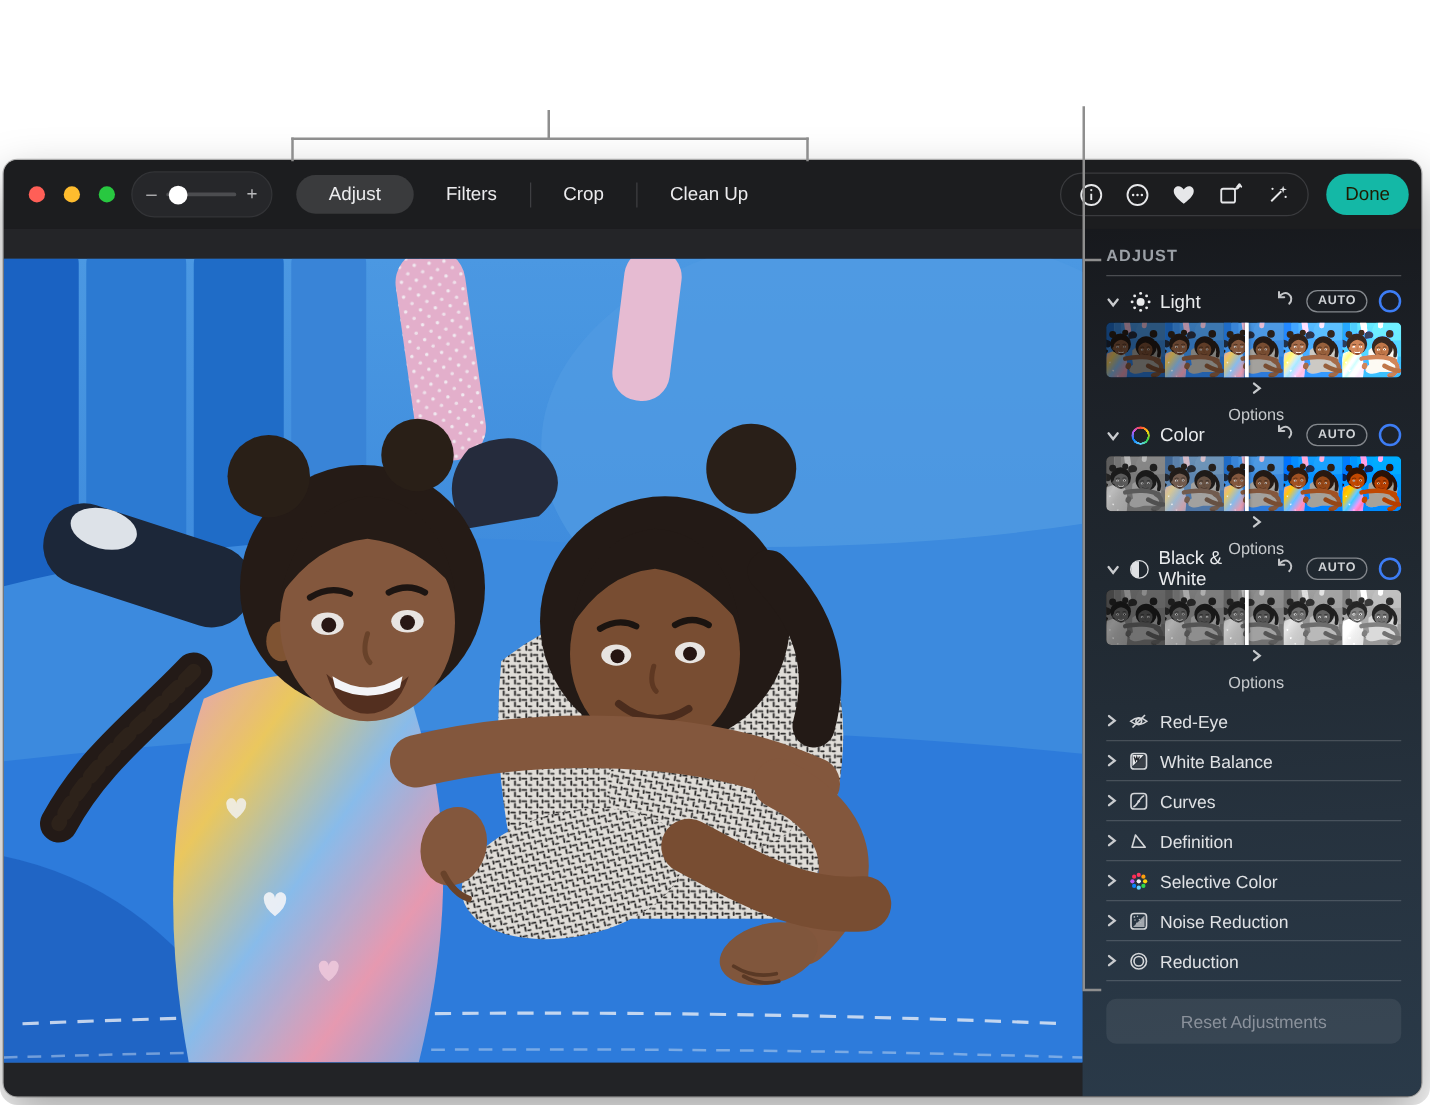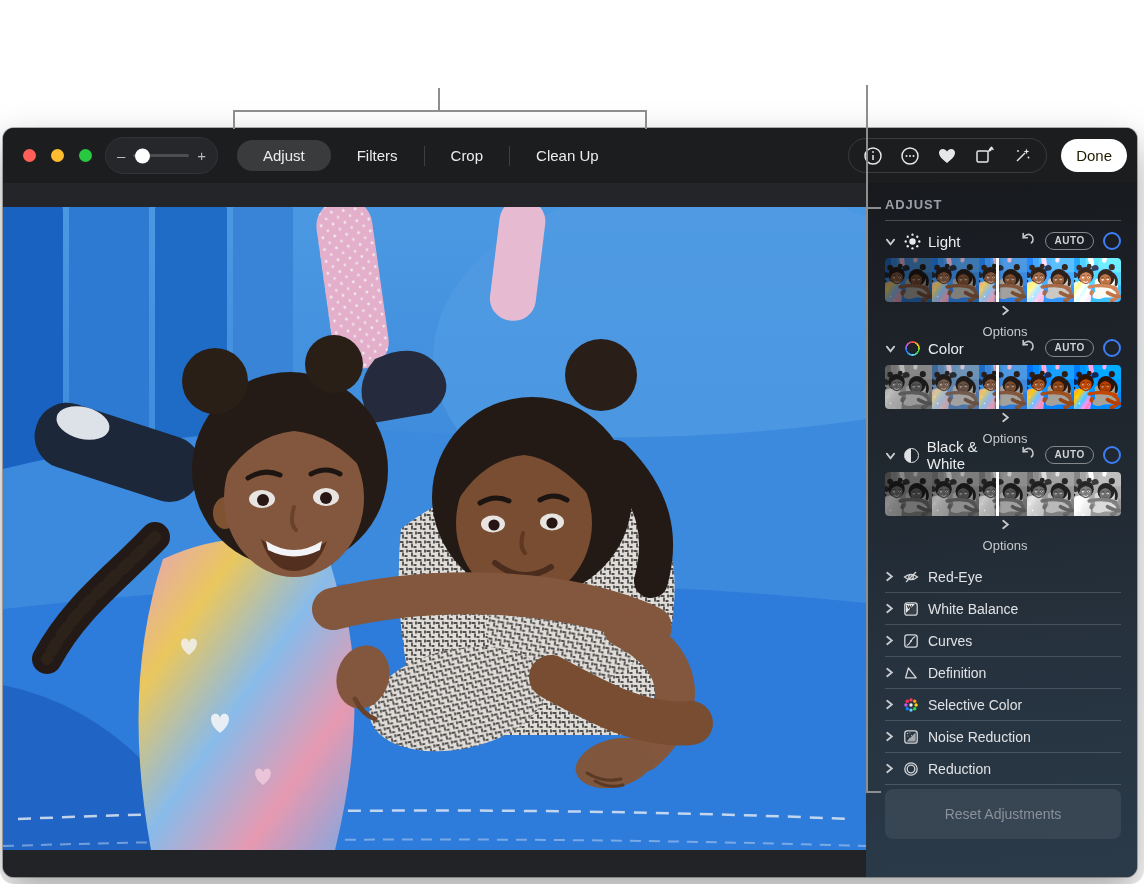--- a/index.html
+++ b/index.html
@@ -31,21 +31,21 @@
   .zknob{position:absolute;left:2px;top:50%;transform:translateY(-50%);width:15px;height:15px;background:#fff;border-radius:50%;}
 
   .tabs{position:absolute;left:234px;top:12px;height:31px;display:flex;align-items:center;color:#ececee;font-size:15px;}
   .tab{padding:0 26px;height:31px;display:flex;align-items:center;border-radius:16px;cursor:default;white-space:nowrap;}
   .tab.selected{background:#3a3b3d;}
   .tabsep{width:1px;height:20px;background:#3e3f42;}
 
   .actions{position:absolute;right:10px;top:10px;display:flex;align-items:center;gap:14px;}
   .icon-group{display:flex;align-items:center;gap:17px;border:1px solid #3a3b3e;border-radius:18px;height:35px;padding:0 14px;box-sizing:border-box;}
   .icon-group svg{display:block;}
-  .done{height:33px;padding:0 15px;border-radius:17px;background:#ffffff;color:#201b00;font-size:15px;font-weight:500;border:none;font-family:inherit;}
+  .done{height:33px;padding:0 15px;border-radius:17px;background:#14b8a6;color:#201b00;font-size:15px;font-weight:500;border:none;font-family:inherit;}
 
   
   .content{display:flex;height:694px;}
   .photo-col{width:863px;display:flex;flex-direction:column;}
   .pstrip-top{height:24px;background:#242528;}
   .photo{height:643px;position:relative;overflow:hidden;background:#2f7fe0;}
   .photo>svg{display:block;width:100%;height:100%;}
   .pstrip-bottom{flex:1;background:#222326;}
 
   
@@ -67,21 +67,21 @@
   .cell{width:20%;height:100%;}
   .cell svg{width:100%;height:100%;display:block;}
   .indicator{position:absolute;left:47%;top:0;width:3px;height:100%;background:#fff;box-shadow:0 0 3px rgba(0,0,0,.55);}
 
   .opt-row{display:flex;align-items:center;gap:8px;height:25px;font-size:13px;color:#c6c9cc;padding-left:4px;margin-bottom:3px;flex-direction:column;}
 
   .tools{margin-top:17px;}
   .tool-row{display:flex;align-items:center;gap:9px;height:31px;font-size:14px;color:#e0e2e5;border-bottom:1px solid rgba(255,255,255,.16);}
   .tool-icon{width:16px;height:16px;display:flex;align-items:center;justify-content:center;}
 
-  .reset-btn{margin-top:4px;width:100%;height:50px;border-radius:8px;background:rgba(255,255,255,.07);
+  .reset-btn{margin-top:14px;width:100%;height:36px;border-radius:8px;background:rgba(255,255,255,.07);
     color:#8a919b;font-size:14px;border:none;font-family:inherit;}
 
   
   .color-wheel{width:15px;height:15px;border-radius:50%;
     background:conic-gradient(#ff453a,#ffd60a,#32d74b,#64d2ff,#0a84ff,#bf5af2,#ff453a);
     -webkit-mask:radial-gradient(circle,transparent 52%,#000 54%);mask:radial-gradient(circle,transparent 52%,#000 54%);}
   .half-circle{width:13px;height:13px;border:1.5px solid #dfe1e4;border-radius:50%;
     background:linear-gradient(90deg,#dfe1e4 0 50%,transparent 50%);}
 </style>
 </head>

